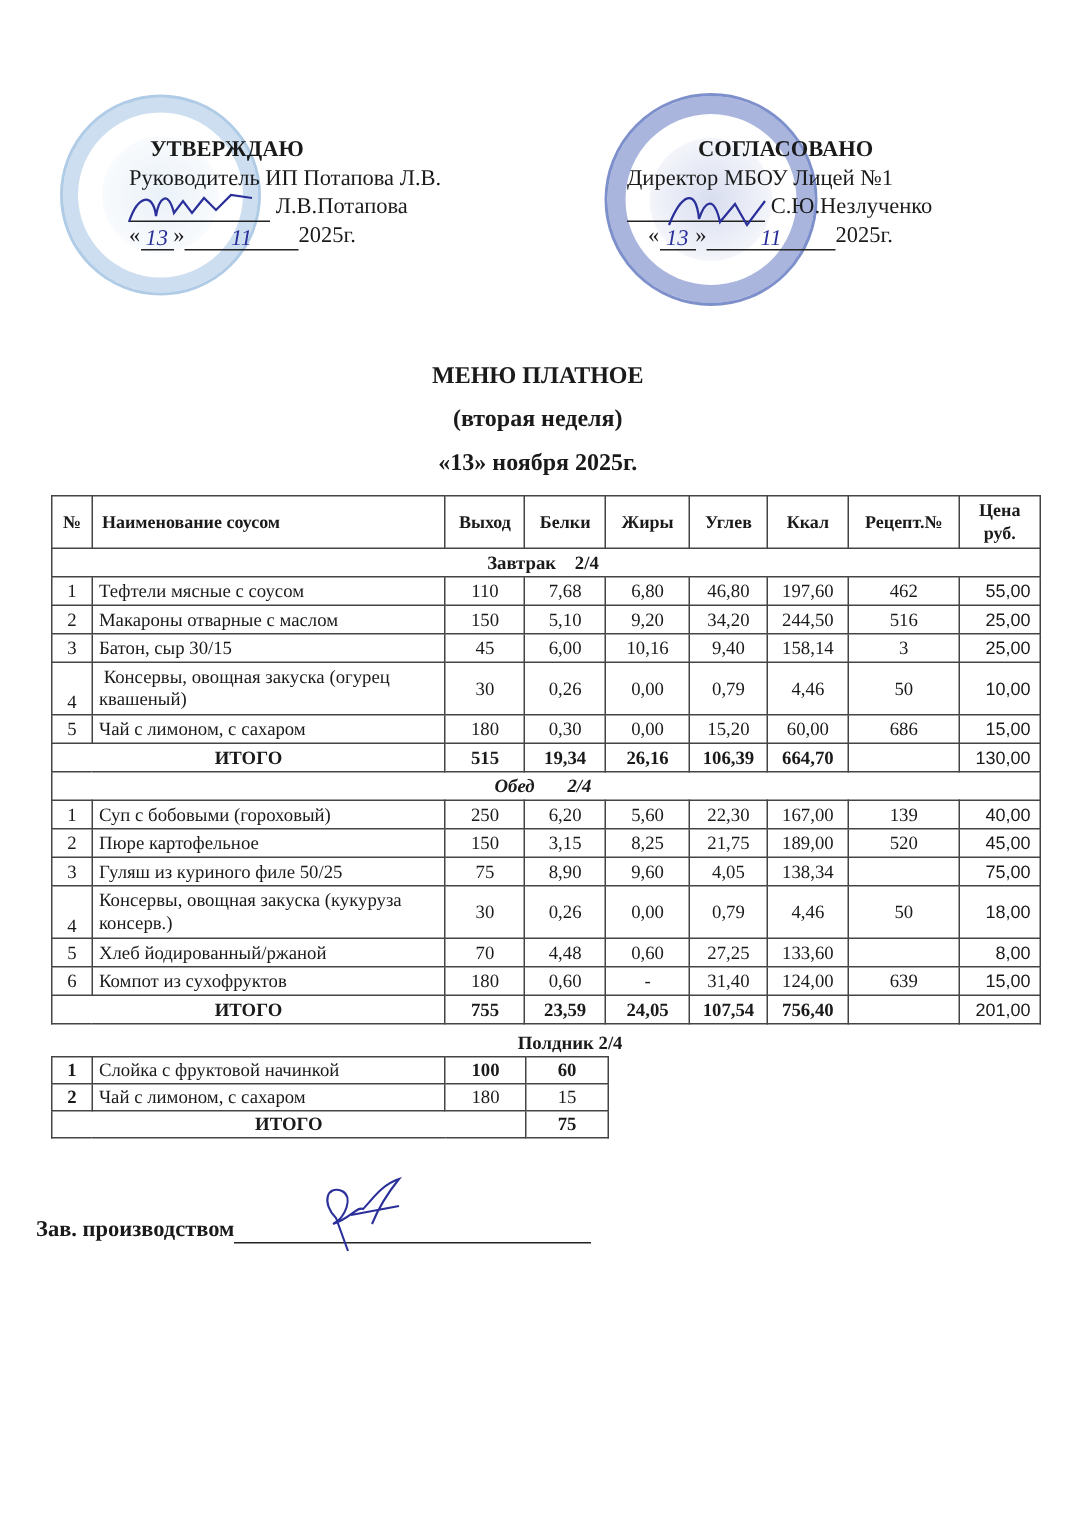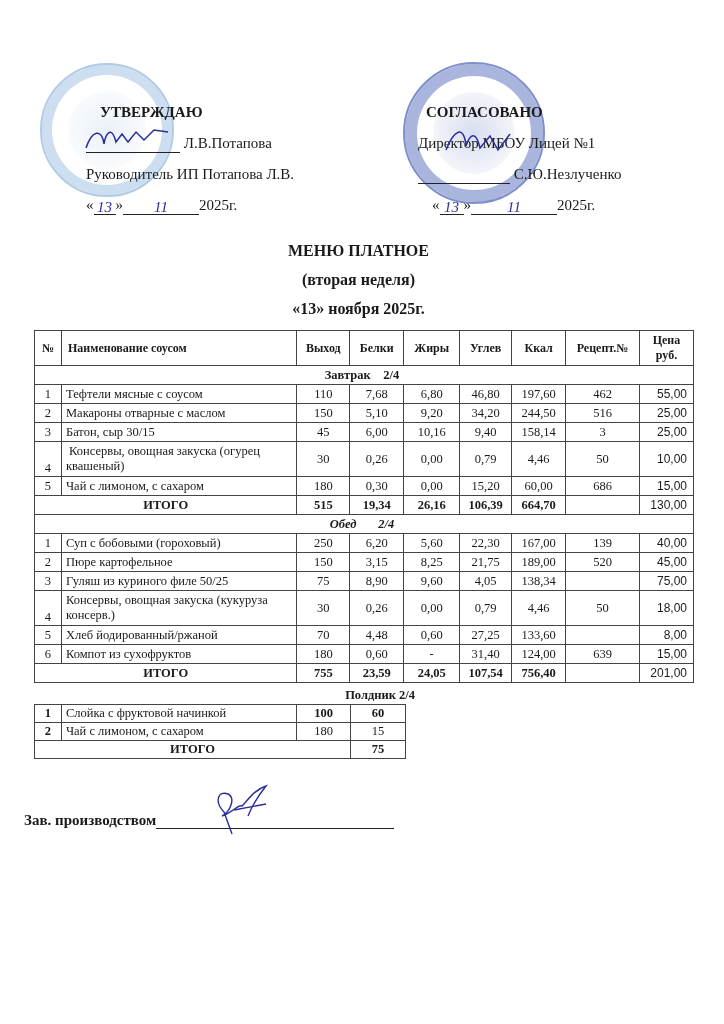--- a/index.html
+++ b/index.html
@@ -12,21 +12,21 @@
       box-shadow: inset 0 0 0 8px rgba(255,255,255,0), inset 0 0 0 10px rgba(110,160,210,0.35); }
   .stamp-right { left:403px; top:62px; width:138px; height:138px;
       border:2px solid rgba(40,70,170,0.6);
       box-shadow: inset 0 0 0 10px rgba(255,255,255,0), inset 0 0 0 12px rgba(40,70,170,0.4); }
   .stamp .inner { position:absolute; left:20%; top:20%; width:60%; height:60%; border-radius:50%; }
   .stamp-left .inner { background: radial-gradient(circle, rgba(110,160,210,0.15), rgba(255,255,255,0)); }
   .stamp-right .inner { background: radial-gradient(circle, rgba(40,70,170,0.18), rgba(255,255,255,0)); }
 
   .approve { font-size:15px; line-height:19px; }
   .approve .title { font-weight:bold; }
-  .approve .line { white-space:nowrap;margin-top:12px; }
+  .approve .line { white-space:nowrap; }
   .sign-line { display:inline-block; border-bottom:1px solid #222; vertical-align:bottom; }
 
   .doc-title { position:absolute; left:0; width:717px; text-align:center; font-weight:bold; font-size:16px; }
 
   table.menu { position:absolute; left:34px; top:330px; width:660px; border-collapse:collapse; font-size:12.5px; }
   table.menu td, table.menu th { border:1px solid #444; padding:0 4px; height:18px; text-align:center; }
   table.menu th { font-weight:bold; height:34px; font-size:12px; }
   table.menu td.name { text-align:left; }
   table.menu th.name { text-align:left; padding-left:6px; }
   table.menu td.num { vertical-align:bottom; }
@@ -51,35 +51,35 @@
 
 <div class="stamp stamp-left">
     <div class="inner"></div>
   </div>
 <div class="stamp stamp-right">
     <div class="inner"></div>
   </div>
 
 <div class="abs approve" style="left:86px; top:91px;">
   <div class="title line" style="padding-left:14px;">УТВЕРЖДАЮ</div>
+  <div class="line">Руководитель ИП Потапова Л.В.</div>
   <div class="line">
     <span class="sign-line" style="width:94px;height:16px;"></span>
     <span>Л.В.Потапова</span>
   </div>
-  <div class="line">Руководитель ИП Потапова Л.В.</div>
   <div class="line">
     <span>«</span><span class="sign-line" style="width:22px;height:16px;text-align:center;color:#2a2f9a;font-style:italic;">13</span><span>»</span><span class="sign-line" style="width:76px;height:16px;text-align:center;color:#2a2f9a;font-style:italic;">11</span><span>2025г.</span>
   </div>
 </div>
 <svg class="sig" style="left:82px; top:122px;" width="90" height="34">
   <path d="M4 26 C 10 8, 20 6, 22 22 C 24 10, 30 4, 34 20 L 40 12 L 46 20 L 54 10 L 62 18 L 72 8 L 86 10" stroke="#2a2f9a" stroke-width="1.5" fill="none"></path>
 </svg>
 
 <div class="abs approve" style="left:418px; top:91px;">
-  <div class="title line" style="padding-left:8px;">СОГЛАСОВАНО</div>
+  <div class="title line" style="padding-left:8px;text-align:center;">СОГЛАСОВАНО</div>
   <div class="line">Директор МБОУ Лицей №1</div>
   <div class="line">
     <span class="sign-line" style="width:92px;height:16px;"></span>
     <span>С.Ю.Незлученко</span>
   </div>
   <div class="line" style="padding-left:14px;">
     <span>«</span><span class="sign-line" style="width:24px;height:16px;text-align:center;color:#2a2f9a;font-style:italic;">13</span><span>»</span><span class="sign-line" style="width:86px;height:16px;text-align:center;color:#2a2f9a;font-style:italic;">11</span><span>2025г.</span>
   </div>
 </div>
 <svg class="sig" style="left:440px; top:120px;" width="90" height="40">

